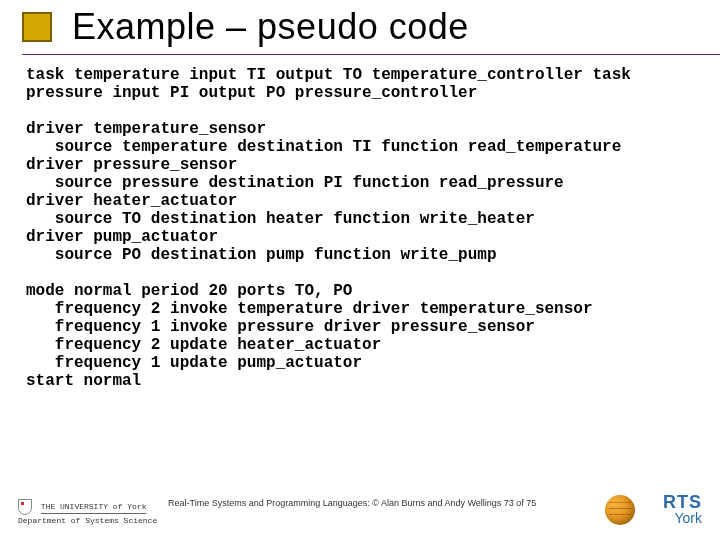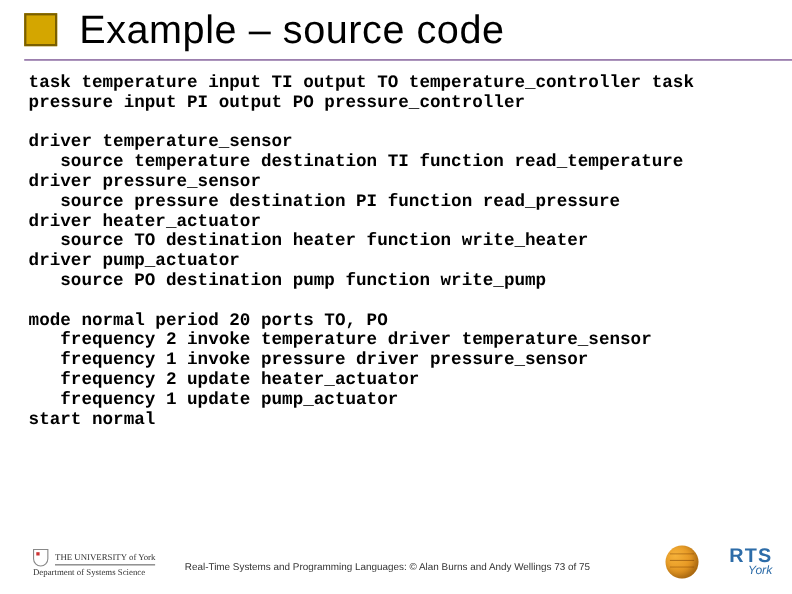--- a/index.html
+++ b/index.html
@@ -54,23 +54,23 @@
   }
   .footer {
     position: absolute;
     bottom: 8px;
     left: 18px;
     right: 18px;
     height: 52px;
   }
   .york-logo {
     position: absolute;
-    left: 12px;
+    left: 0;
     bottom: 6px;
-    font-family: Liberation Serif, serif;
+    font-family: Liberation Mono, monospace;
     font-size: 8px;
     color: #333;
     line-height: 11px;
   }
   .york-logo .uline {
     border-bottom: 1px solid #666;
     padding-bottom: 1px;
     display: inline-block;
   }
   .shield {
@@ -84,21 +84,21 @@
     position: relative;
   }
   .shield::before{
     content:"";
     position:absolute; left:2px; top:2px;
     width:3px; height:3px; background:#c33;
   }
   .footer-text {
     position: absolute;
     left: 150px;
-    bottom: 12px;
+    bottom: 24px;
     font-family: "Comic Sans MS", cursive, sans-serif;
     font-size: 9px;
     color: #333;
   }
   .rts-logo {
     position: absolute;
     right: 0;
     bottom: 6px;
     text-align: right;
   }
@@ -125,33 +125,32 @@
   }
   .rts-text .big {
     font-size: 18px;
     font-weight: bold;
     color: #2d6ca8;
     letter-spacing: 1px;
     line-height: 16px;
     margin-left: 20px;
   }
   .rts-text .small {
-    font-size: 11px;
-    font-style: italic;
+    font-size: 14px;
     color: #2d6ca8;
     text-align: right;
   }
 </style>
 </head>
 <body>
 
 <div class="accent-box"></div>
 
 <div class="title-wrap">
-  <h1 class="title">Example – source code</h1>
+  <h1 class="title">Example – pseudo code</h1>
 </div>
 <div class="underline"></div>
 
 <pre class="code-area">task temperature input TI output TO temperature_controller task
 pressure input PI output PO pressure_controller
 
 driver temperature_sensor
    source temperature destination TI function read_temperature
 driver pressure_sensor
    source pressure destination PI function read_pressure

